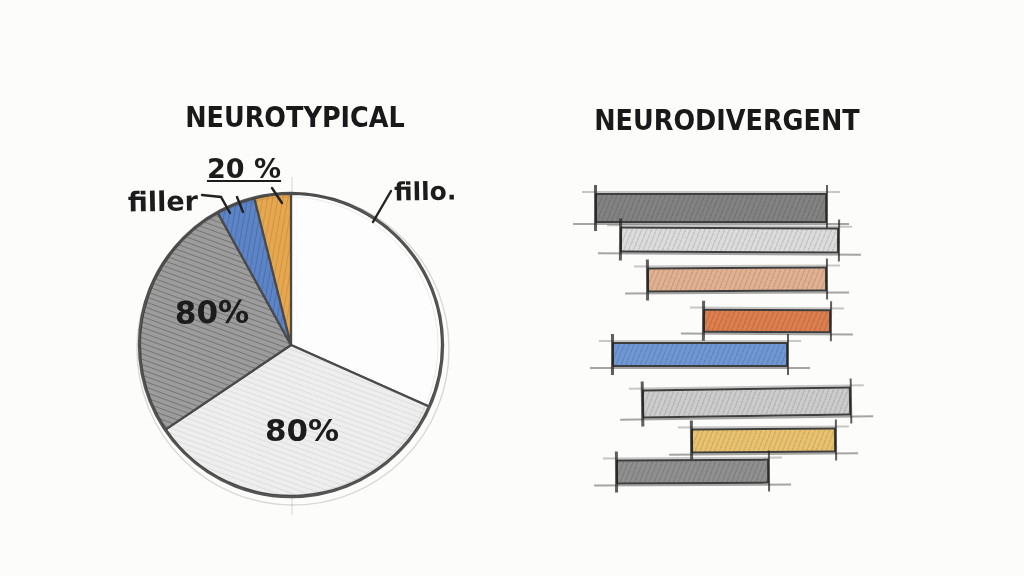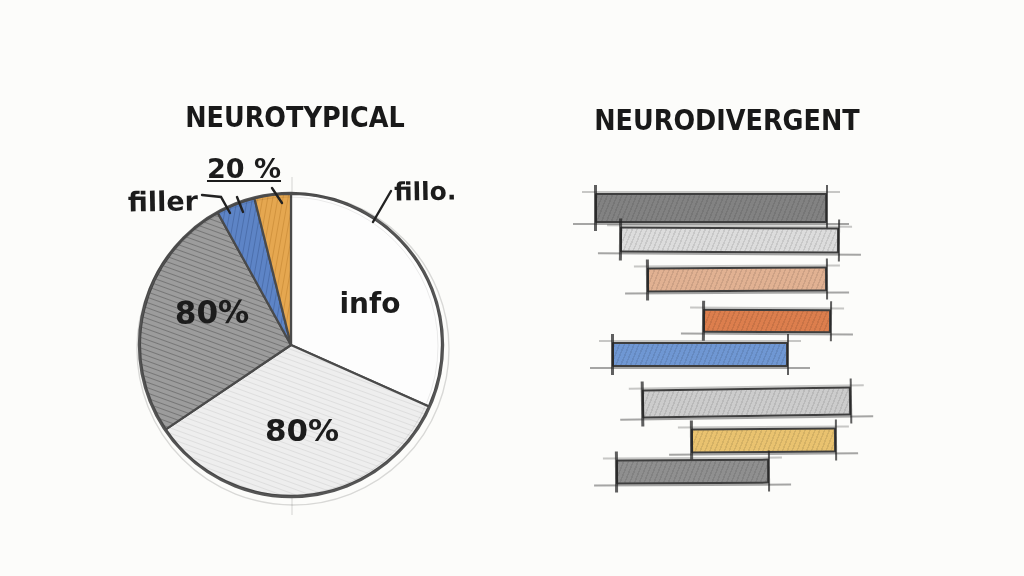--- a/index.html
+++ b/index.html
@@ -77,21 +77,20 @@
        <path d="M253 47 L271 16"></path>
      </g>
    </svg></div>
 
   <div class="hand right" style="left:118px;top:186px;width:80px;font-size:27px;transform:rotate(-1deg);">filler</div>
 
   <div class="hand center" style="left:206px;top:153px;width:76px;font-size:27px;text-decoration:underline;">20 %</div>
 
   <div class="hand" style="left:394px;top:177px;font-size:25px;transform:rotate(-1deg);">fillo.</div>
 
-  <div class="hand center" style="left:330px;top:287px;width:80px;font-size:28px;">info</div>
 
   <div class="hand center" style="left:170px;top:294px;width:84px;font-size:31px;transform:rotate(-1deg);">80%</div>
 
   <div class="hand center" style="left:260px;top:412px;width:84px;font-size:31px;">80%</div>
 
   <div class="title" style="left:552px;top:103px;width:350px;">NEURODIVERGENT</div>
 
   <div id="bars-wrap">
       <div class="bar" style="left: 595px; top: 193px; width: 232px; height: 30px; background: rgb(130, 130, 130); transform: rotate(0deg);">
         <span class="hatch"></span>

